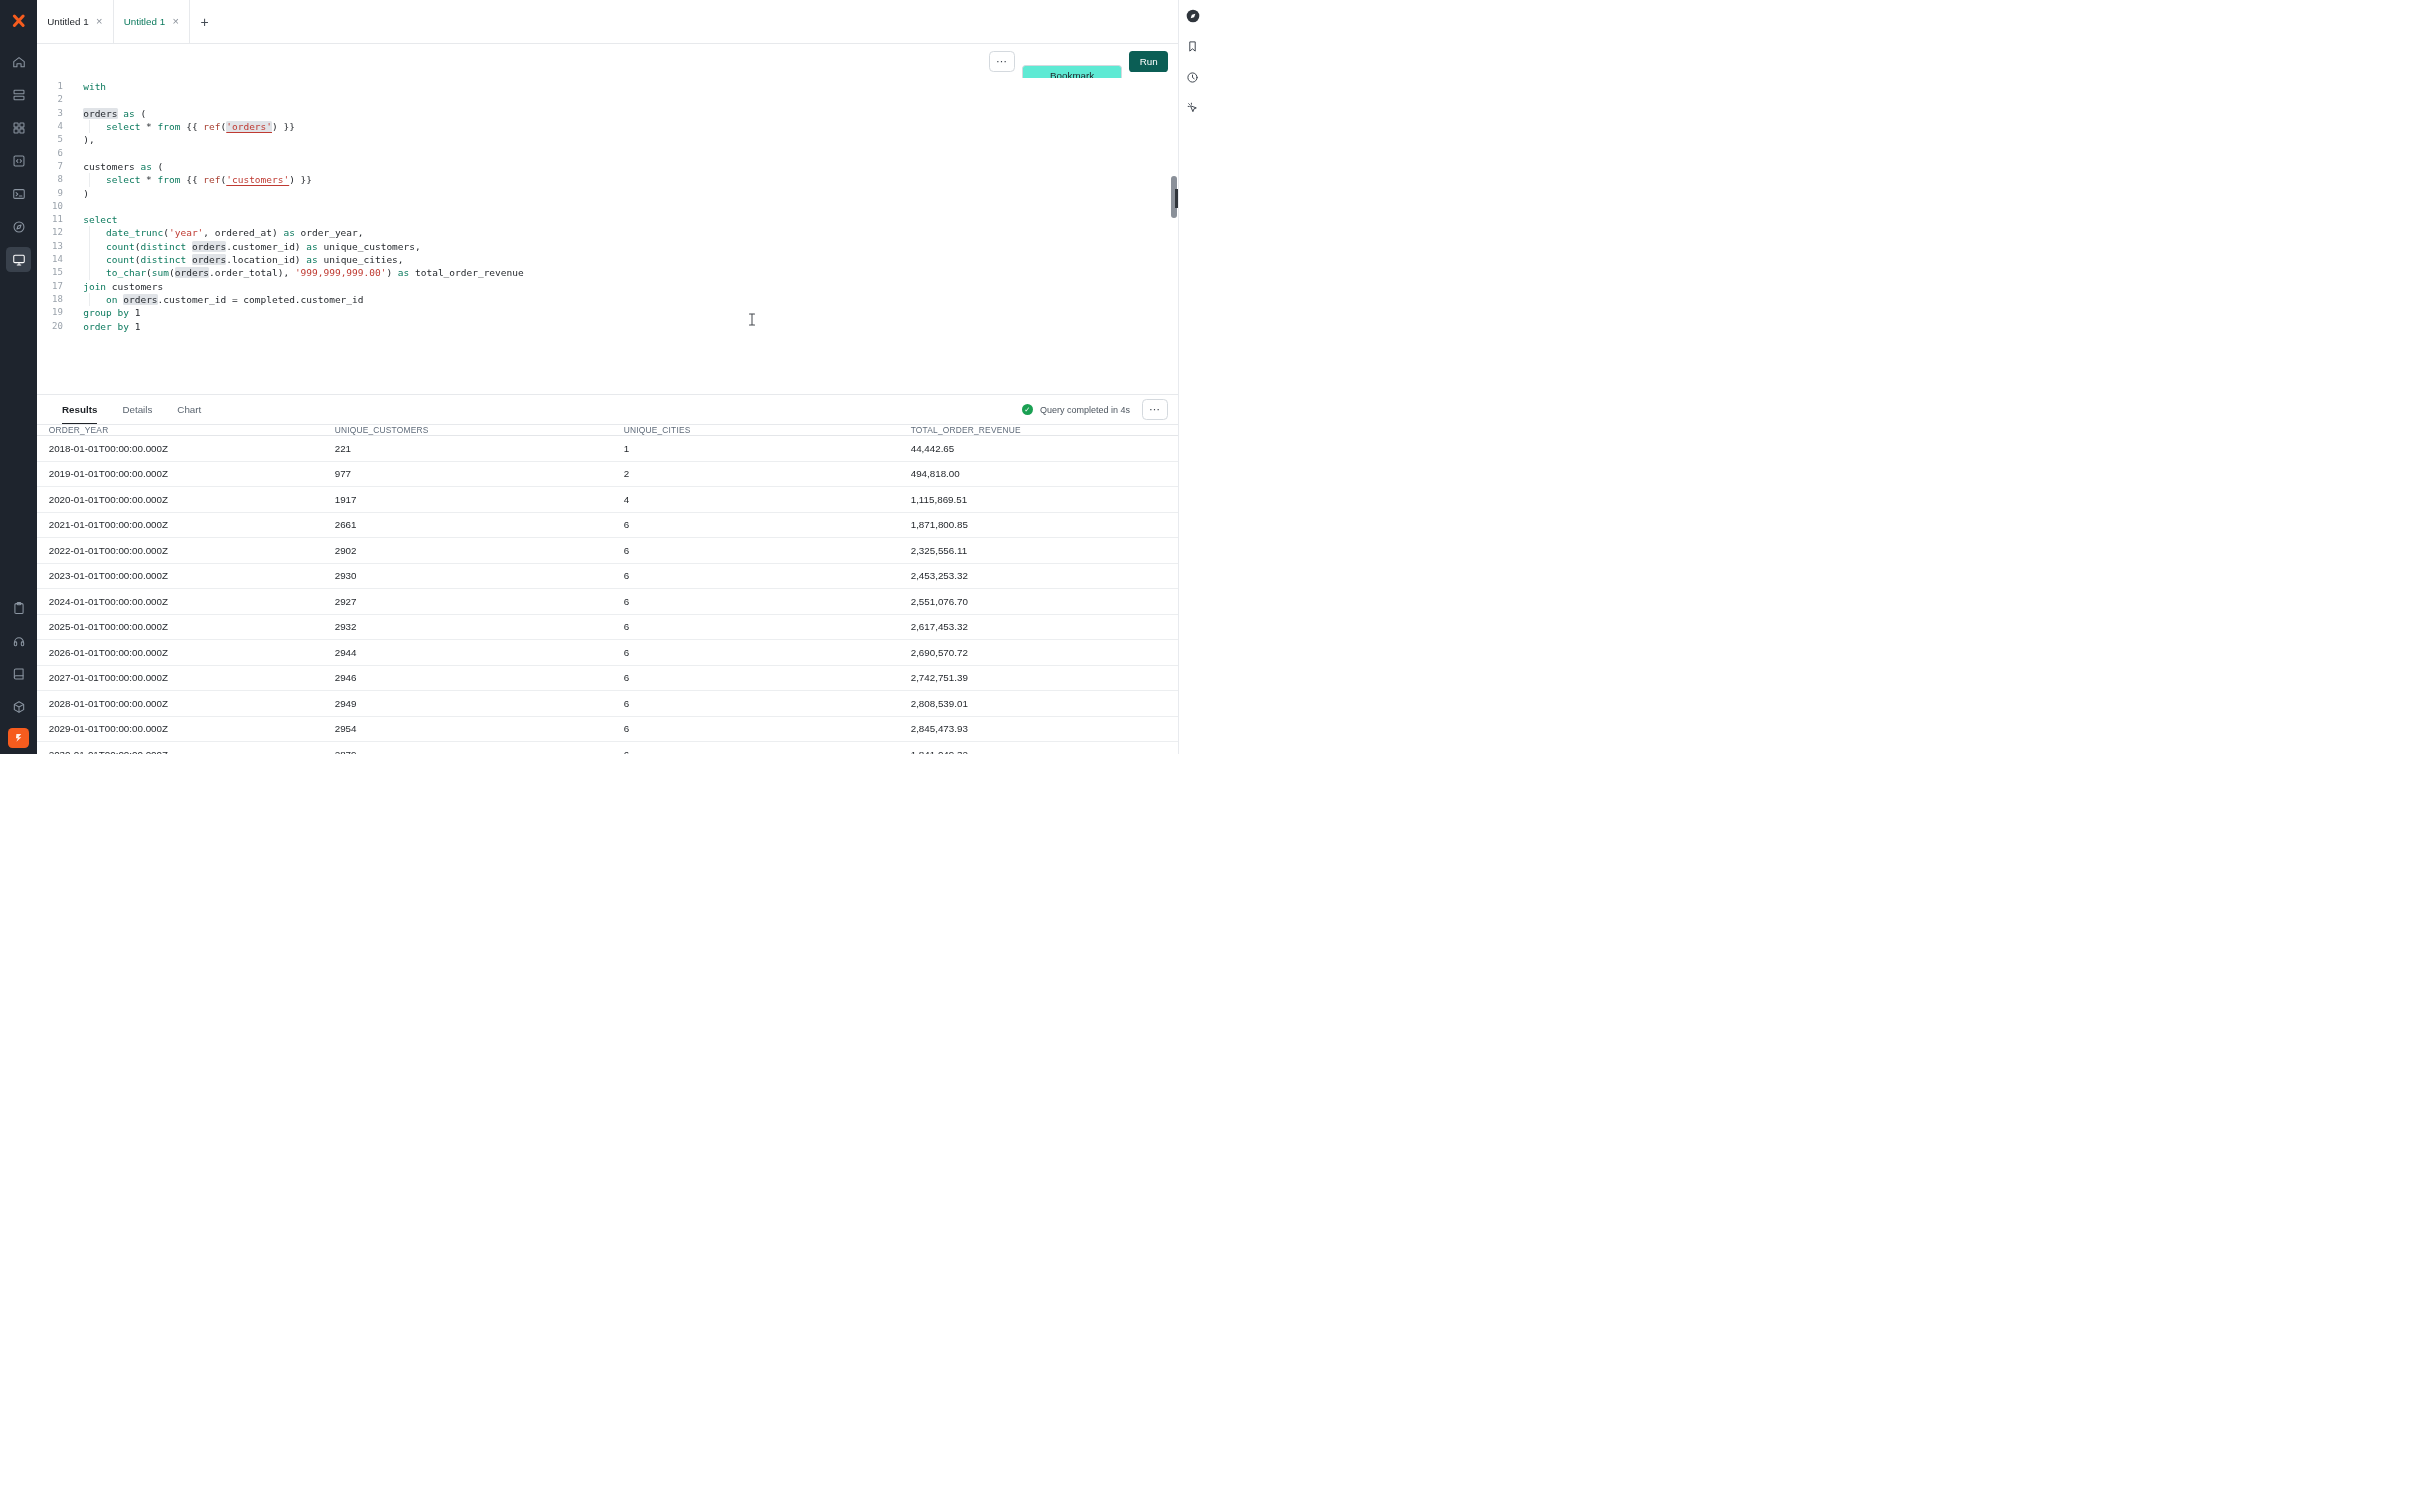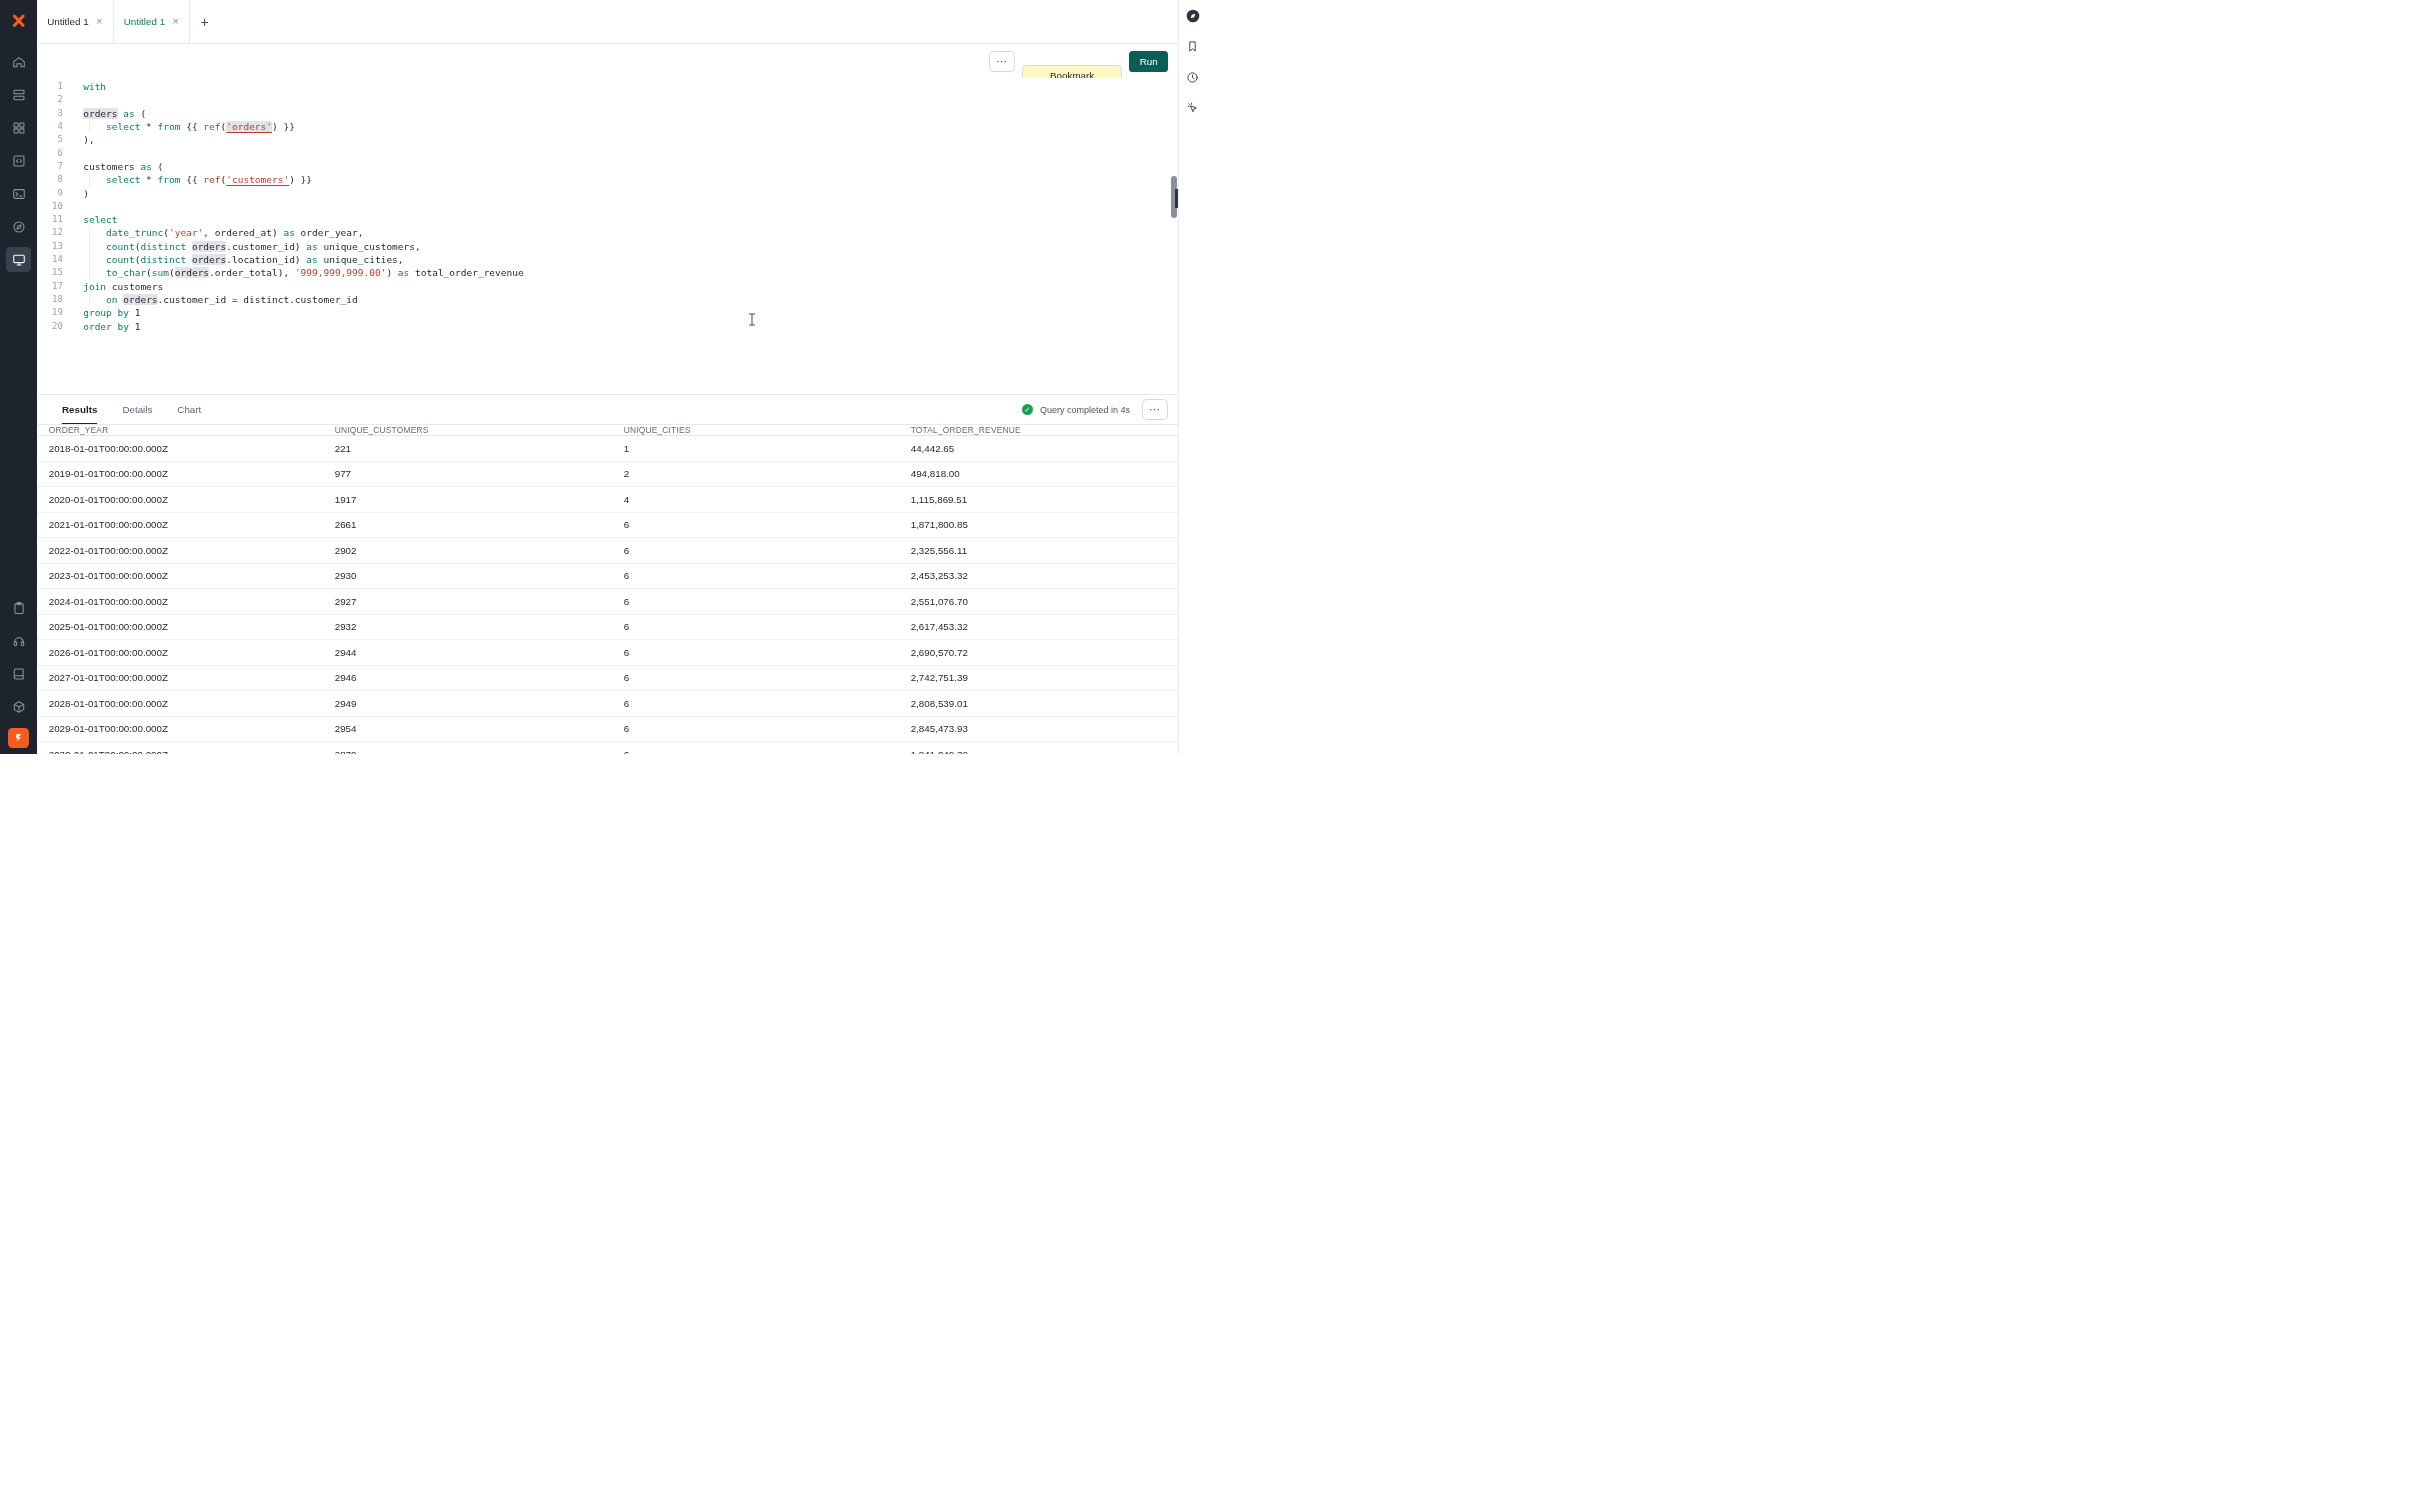--- a/index.html
+++ b/index.html
@@ -36,21 +36,21 @@
   .tab-close { color:#8a919a; font-size:11px; line-height:1; cursor:pointer; }
   .tab-new { width:29px; display:flex; align-items:center; justify-content:center; color:#444b54;
              font-size:14px; cursor:pointer; }
 
   
   .toolbar { height:34px; display:flex; align-items:center; justify-content:flex-end;
              gap:7.3px; padding-right:10.2px; background:#fff; }
   .btn-more { width:26px; height:21px; border:0.7px solid #d4d9de; border-radius:4.4px; background:#fff;
               font-size:11px; color:#3c434c; display:flex; align-items:center; justify-content:center;
               cursor:pointer; letter-spacing:0.7px; }
-  .btn-bookmark { height:21px; padding:0 27px; border:0.7px solid #d4d9de; border-radius:3.6px; background:#fef9c3;
+  .btn-bookmark { height:21px; padding:0 27px; border:0.7px solid #d4d9de; border-radius:3.6px; background:#5eead4;
                   font-size:9.8px; color:#1f2328; display:flex; align-items:center; cursor:pointer;margin-top:29px; }
   .btn-run { height:21px; padding:0 10.2px; border:none; border-radius:3.6px; background:#0b5e55;
              font-size:9.8px; color:#ffffff; display:flex; align-items:center; cursor:pointer; }
 
   
   .editor { height:316px; position:relative; overflow:hidden; background:#fff; padding-top:2.2px;
             font-family:"DejaVu Sans Mono", monospace; font-size:9.5px; line-height:13.3px; }
   .line { display:flex; height:13.3px; }
   .line.active { border-bottom:0.7px solid #e4e6e9; }
   .line.active .ln { color:#1f2328; font-weight:700; }
@@ -268,21 +268,21 @@
           <div class="line">
             <span class="ln">15</span>
             <span class="code"><span class="tk ind">    </span><span class="tk fn">to_char</span><span class="tk pl">(</span><span class="tk fn">sum</span><span class="tk pl">(</span><span class="tk pl hl">orders</span><span class="tk pl">.order_total), </span><span class="tk str">'999,999,999.00'</span><span class="tk pl">) </span><span class="tk kw">as</span><span class="tk pl"> total_order_revenue</span></span>
           </div>
           <div class="line">
             <span class="ln">17</span>
             <span class="code"><span class="tk kw">join</span><span class="tk pl"> customers</span></span>
           </div>
           <div class="line">
             <span class="ln">18</span>
-            <span class="code"><span class="tk ind">    </span><span class="tk kw">on</span><span class="tk pl"> </span><span class="tk pl hl">orders</span><span class="tk pl">.customer_id = distinct.customer_id</span></span>
+            <span class="code"><span class="tk ind">    </span><span class="tk kw">on</span><span class="tk pl"> </span><span class="tk pl hl">orders</span><span class="tk pl">.customer_id = completed.customer_id</span></span>
           </div>
           <div class="line">
             <span class="ln">19</span>
             <span class="code"><span class="tk kw">group by</span><span class="tk pl"> 1</span></span>
           </div>
           <div class="line">
             <span class="ln">20</span>
             <span class="code"><span class="tk kw">order by</span><span class="tk pl"> 1</span></span>
           </div>
         </div>

